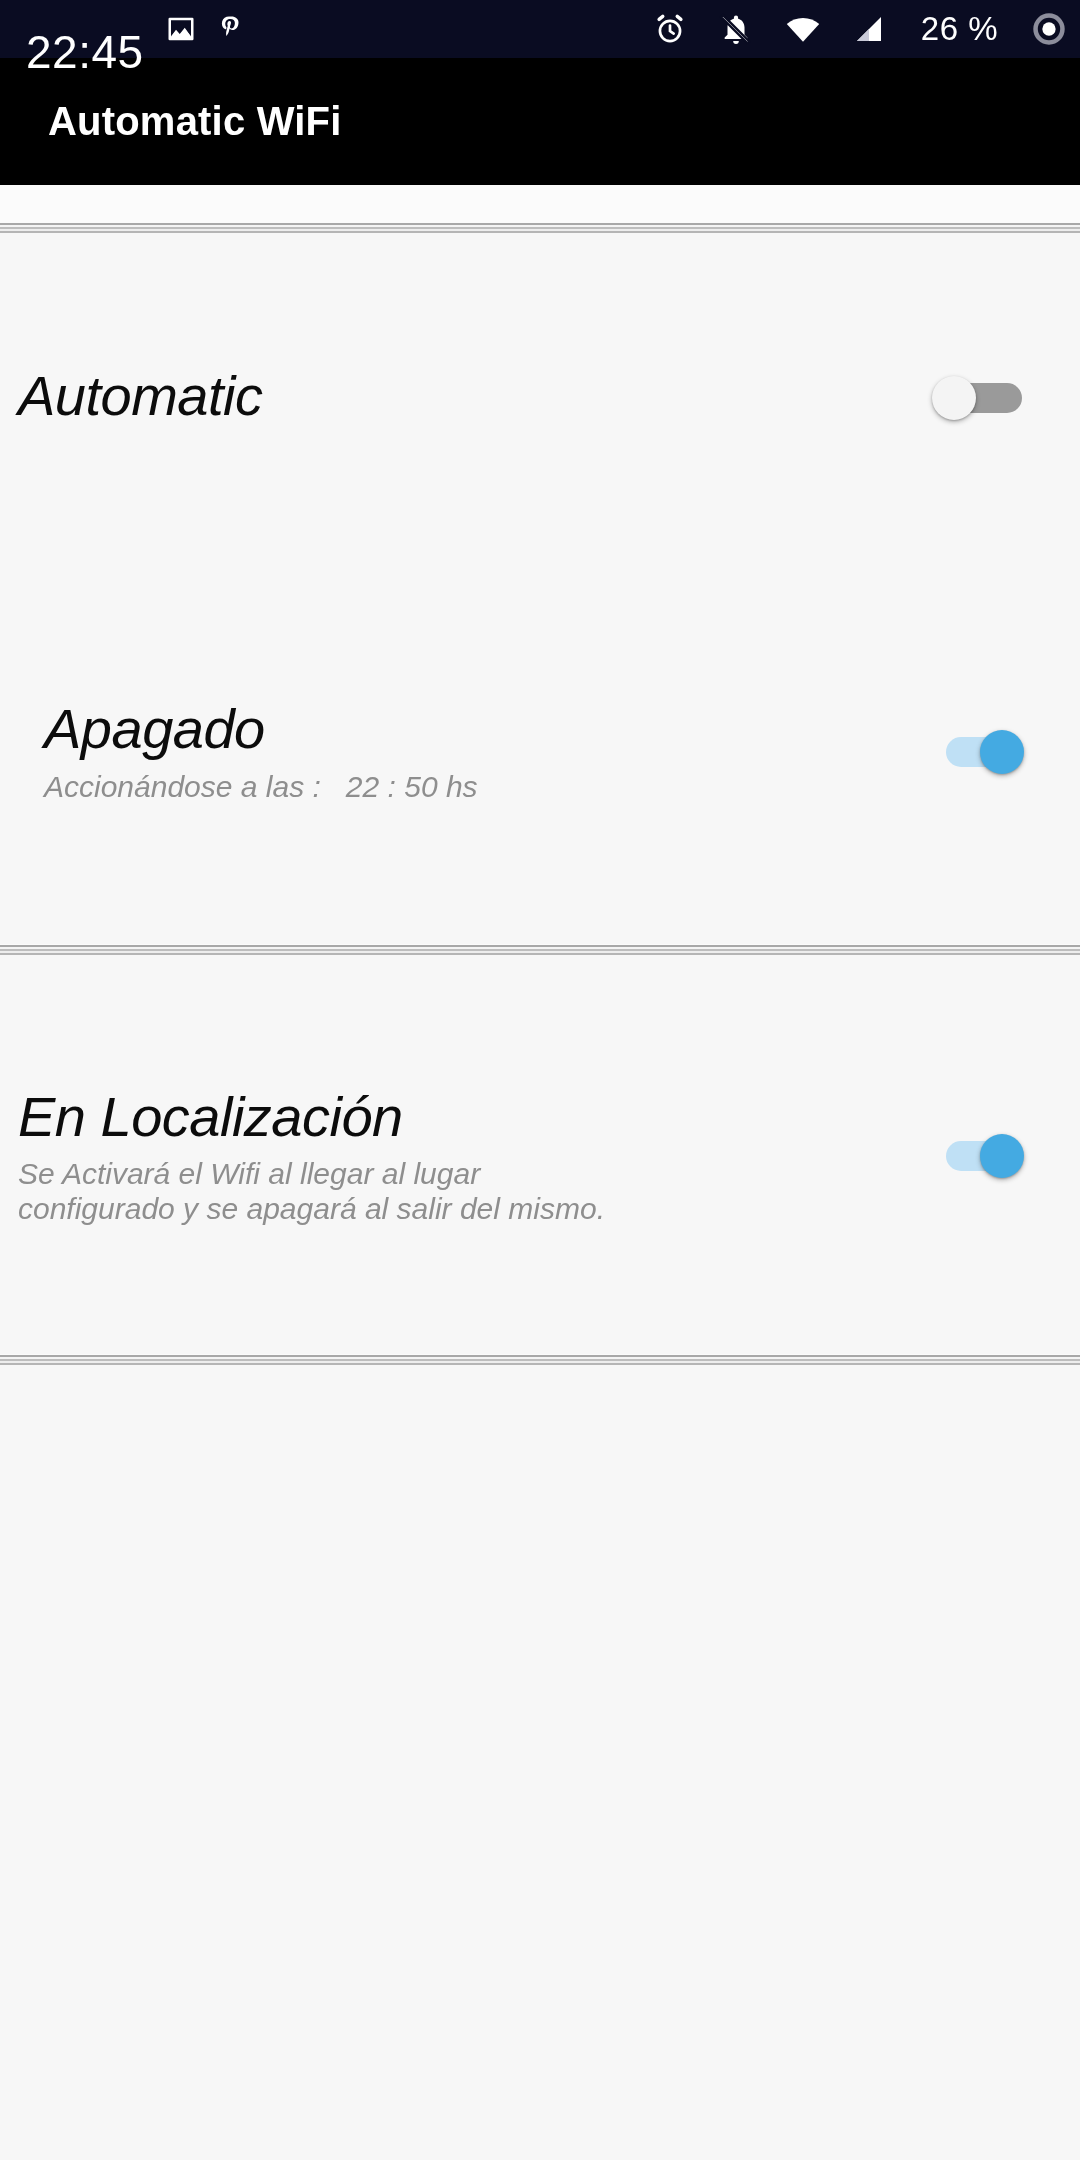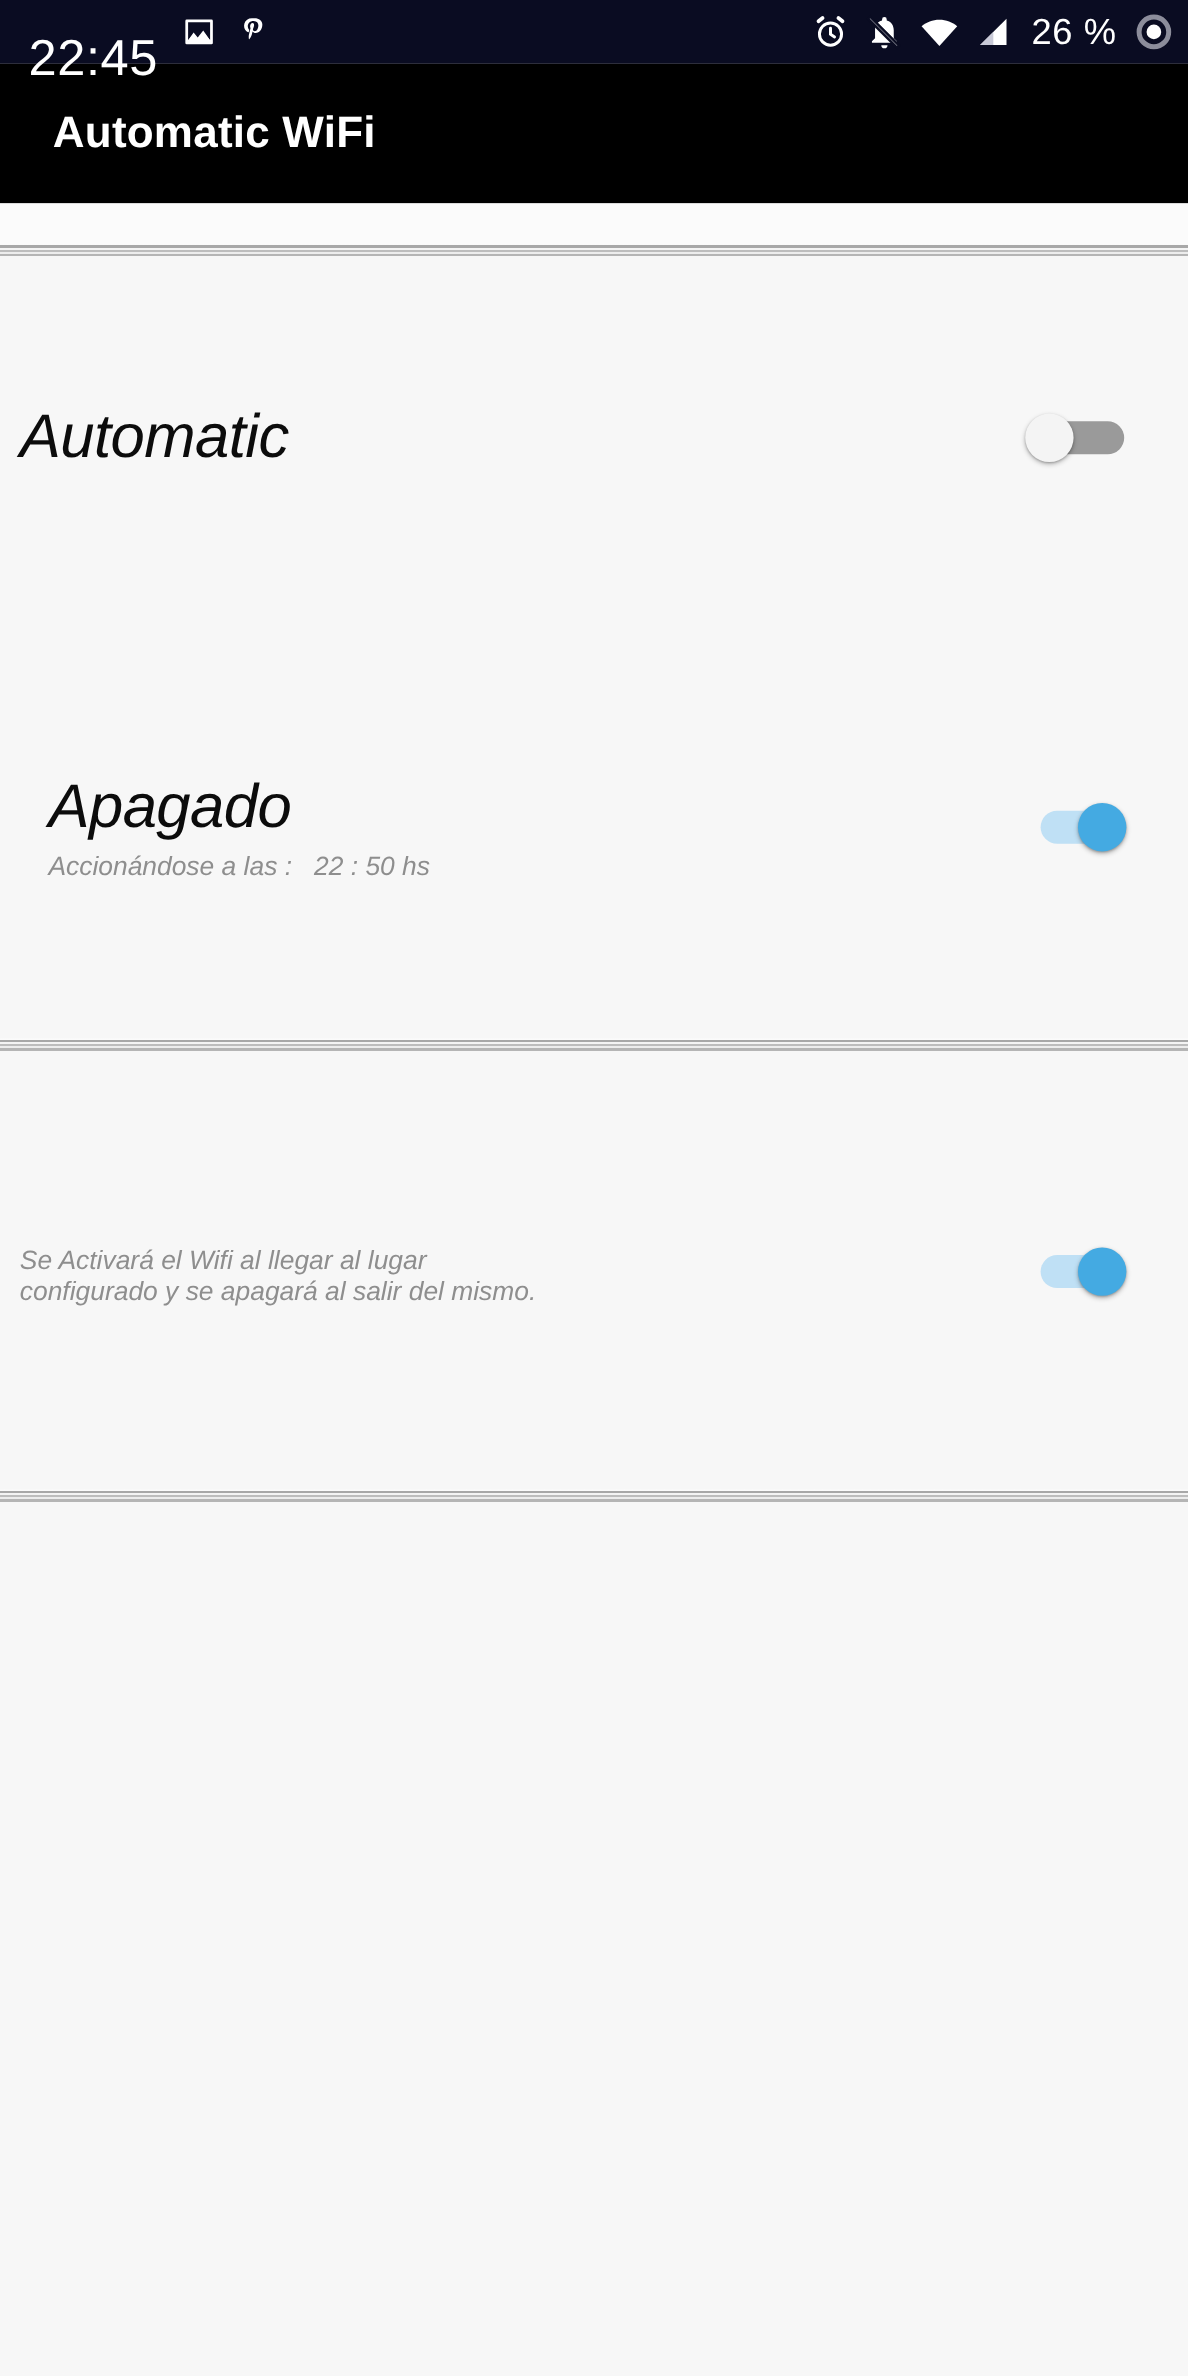--- a/index.html
+++ b/index.html
@@ -19,21 +19,21 @@
     color:#ffffff;
   }
   .status-clock{
     font-size:46px; letter-spacing:0.5px;
     font-family:Liberation Sans, sans-serif;
     line-height:1;
     margin-top:45px;
   }
   .status-left-icons{ display:flex; align-items:center; gap:20px; margin-left:22px; }
   .status-spacer{ flex:1 1 auto; }
-  .status-right-icons{ display:flex; align-items:center; gap:15px; }
+  .status-right-icons{ display:flex; align-items:center; gap:32px; }
   .sb-icon{ display:inline-flex; align-items:center; justify-content:center; }
   .battery-pct{
     font-size:33px; letter-spacing:0.5px; margin:0 2px 0 4px;
   }
 
   
   .app-bar{
     height:127px; width:100%;
     background:#000000;
     display:flex; align-items:center;
@@ -75,21 +75,21 @@
   .pref-text{ flex:1 1 auto; min-width:0; }
   .pref-title{
     font-size:56px;
     font-style:italic;
     color:#0c0c0c;
     line-height:1.12;
     letter-spacing:-0.5px;
     white-space:nowrap;
   }
   .pref-summary{
-    font-size:24px;
+    font-size:30px;
     font-style:italic;
     color:#8e8e8e;
     line-height:1.15;
     margin-top:9px;
     white-space:pre-wrap;
   }
 
   
   .switch{
     position:relative;
@@ -214,20 +214,21 @@
     </div>
 
   </div>
 
   <div class="divider"></div>
 
   <div class="section">
 
     <div class="pref-row row-localizacion">
       <div class="pref-text">
+        <div class="pref-title">En Localización</div>
         <div class="pref-summary">Se Activará el Wifi al llegar al lugar
 configurado y se apagará al salir del mismo.</div>
       </div>
       <div class="switch on">
         <div class="track"></div>
         <div class="thumb"></div>
       </div>
     </div>
 
   </div>

